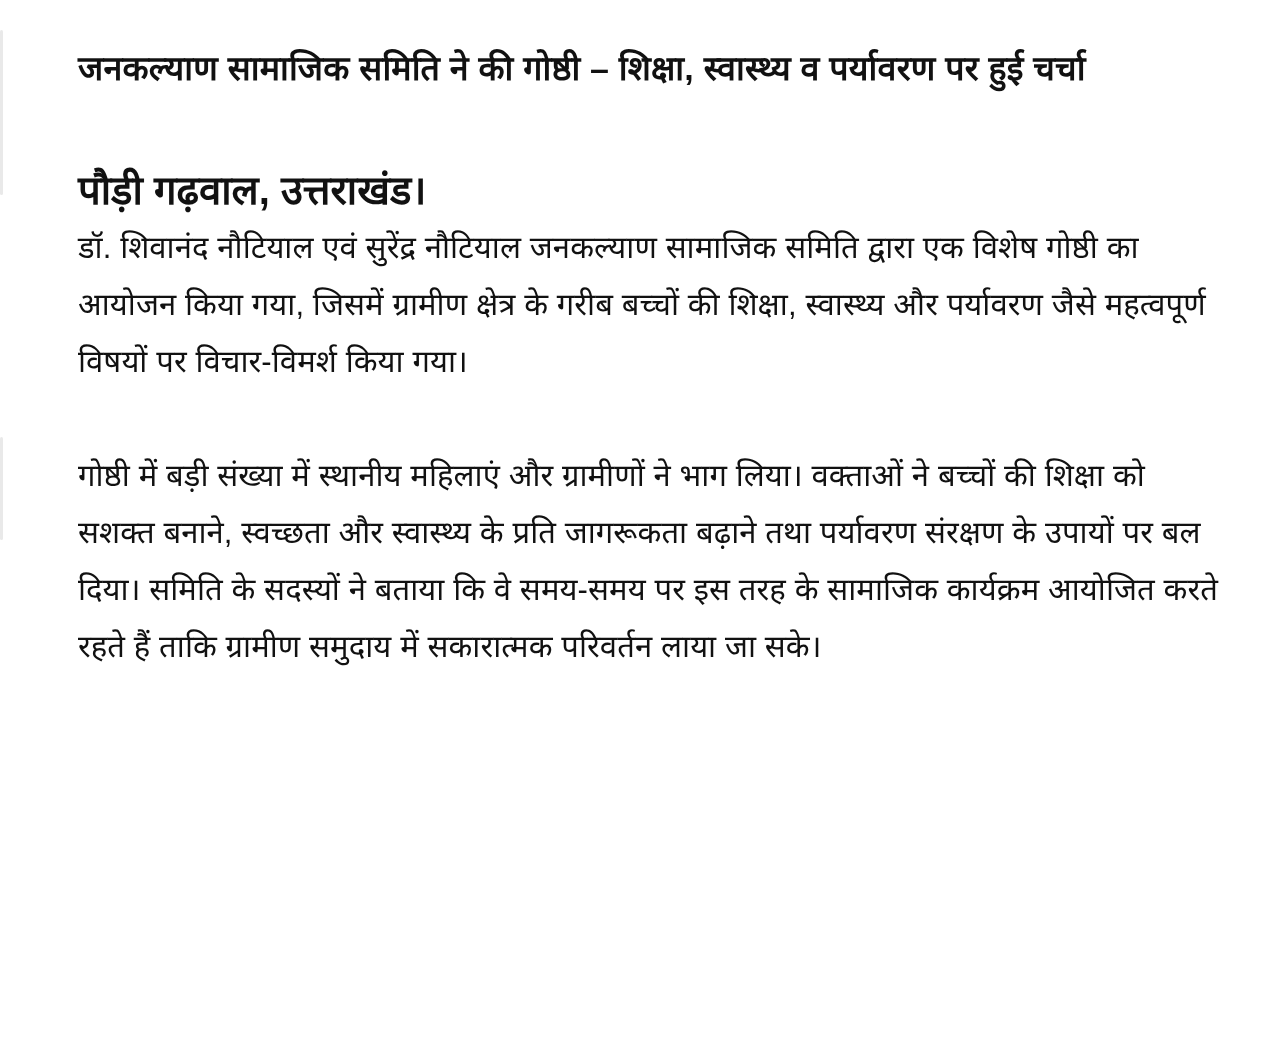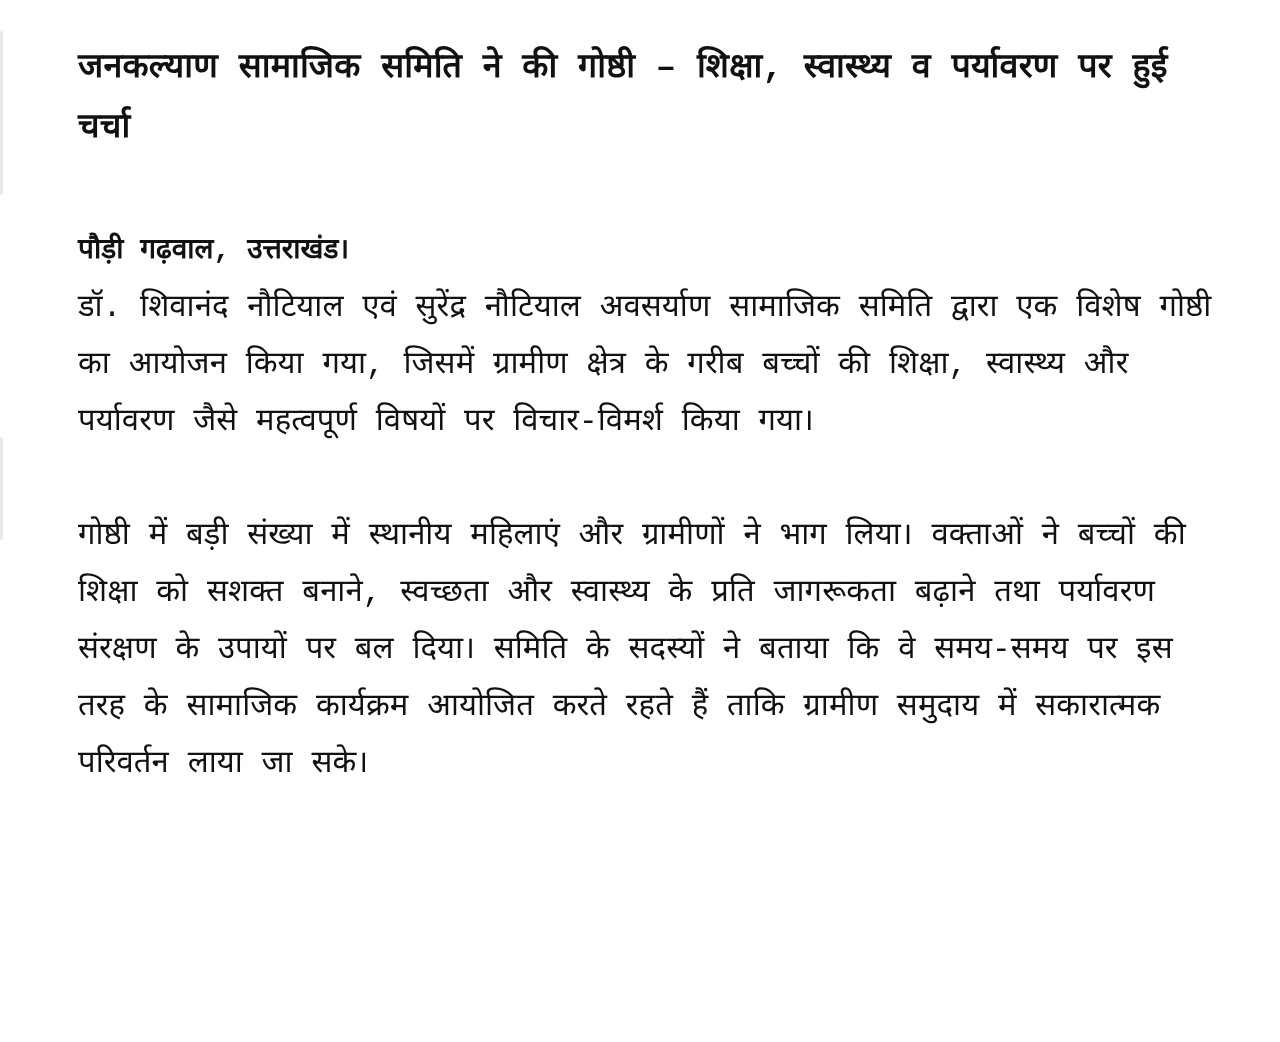--- a/index.html
+++ b/index.html
@@ -6,39 +6,39 @@
     margin: 0;
     padding: 0;
     background: #ffffff;
   }
   .page {
     position: relative;
     width: 1280px;
     height: 1042px;
     background: #ffffff;
     overflow: hidden;
-    font-family: Liberation Mono, monospace;
+    font-family: Liberation Sans, sans-serif;
     color: #111111;
   }
   .content {
     position: absolute;
     top: 0;
     left: 78px;
     width: 1145px;
   }
   .headline {
     margin: 38px 0 0 0;
     font-size: 34px;
     font-weight: 700;
     line-height: 60px;
     letter-spacing: 0.2px;
   }
   .dateline {
     margin: 64px 0 0 0;
-    font-size: 28px;
+    font-size: 40px;
     font-weight: 700;
     line-height: 57px;
   }
   .body-paragraph {
     margin: 0;
     font-size: 31px;
     font-weight: 400;
     line-height: 57px;
     letter-spacing: 0.1px;
   }
@@ -63,19 +63,19 @@
 
   <div class="scan-artifact a1"></div>
   <div class="scan-artifact a2"></div>
 
   <div class="content">
 
     <h1 class="headline">जनकल्याण सामाजिक समिति ने की गोष्ठी – शिक्षा, स्वास्थ्य व पर्यावरण पर हुई चर्चा</h1>
 
     <p class="dateline">पौड़ी गढ़वाल, उत्तराखंड।</p>
 
-    <p class="body-paragraph">डॉ. शिवानंद नौटियाल एवं सुरेंद्र नौटियाल अवसर्याण सामाजिक समिति द्वारा एक विशेष गोष्ठी का आयोजन किया गया, जिसमें ग्रामीण क्षेत्र के गरीब बच्चों की शिक्षा, स्वास्थ्य और पर्यावरण जैसे महत्वपूर्ण विषयों पर विचार-विमर्श किया गया।</p>
+    <p class="body-paragraph">डॉ. शिवानंद नौटियाल एवं सुरेंद्र नौटियाल जनकल्याण सामाजिक समिति द्वारा एक विशेष गोष्ठी का आयोजन किया गया, जिसमें ग्रामीण क्षेत्र के गरीब बच्चों की शिक्षा, स्वास्थ्य और पर्यावरण जैसे महत्वपूर्ण विषयों पर विचार-विमर्श किया गया।</p>
 
     <p class="body-paragraph">गोष्ठी में बड़ी संख्या में स्थानीय महिलाएं और ग्रामीणों ने भाग लिया। वक्ताओं ने बच्चों की शिक्षा को सशक्त बनाने, स्वच्छता और स्वास्थ्य के प्रति जागरूकता बढ़ाने तथा पर्यावरण संरक्षण के उपायों पर बल दिया। समिति के सदस्यों ने बताया कि वे समय-समय पर इस तरह के सामाजिक कार्यक्रम आयोजित करते रहते हैं ताकि ग्रामीण समुदाय में सकारात्मक परिवर्तन लाया जा सके।</p>
 
 
   </div>
 </div>
 
 </body></html>

